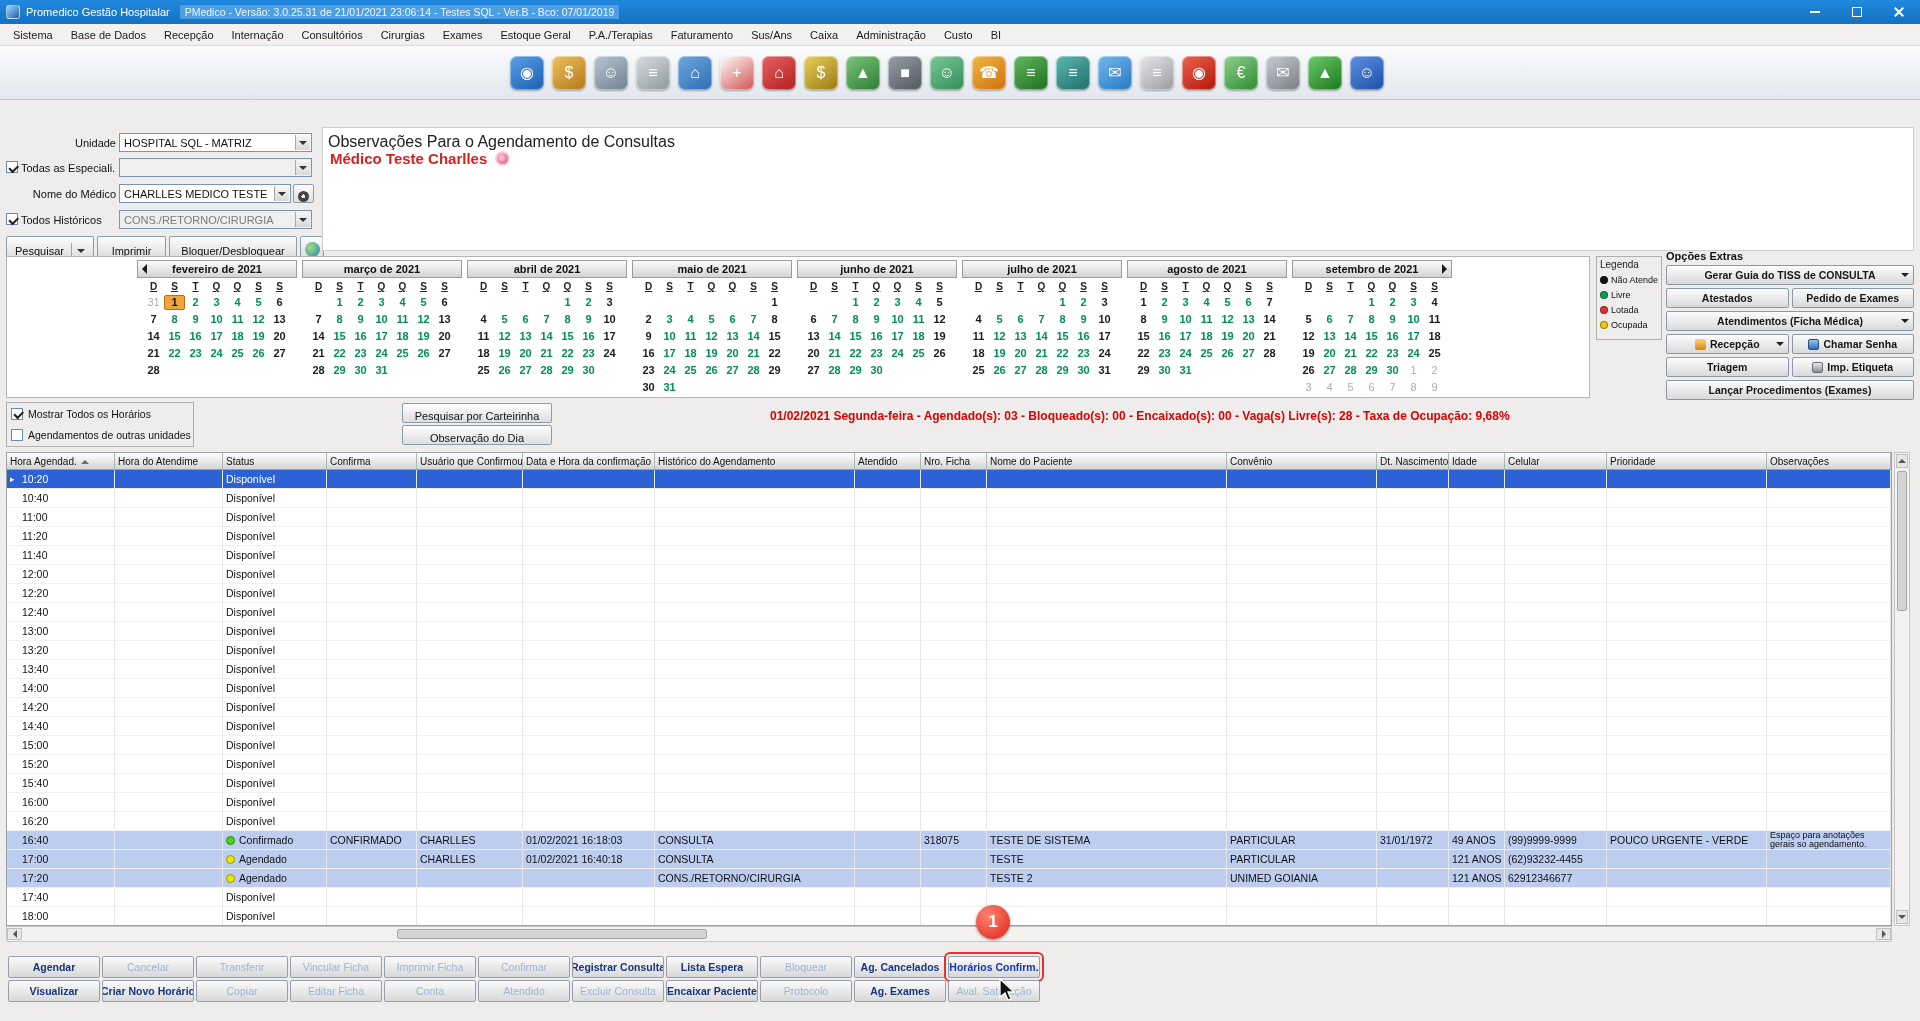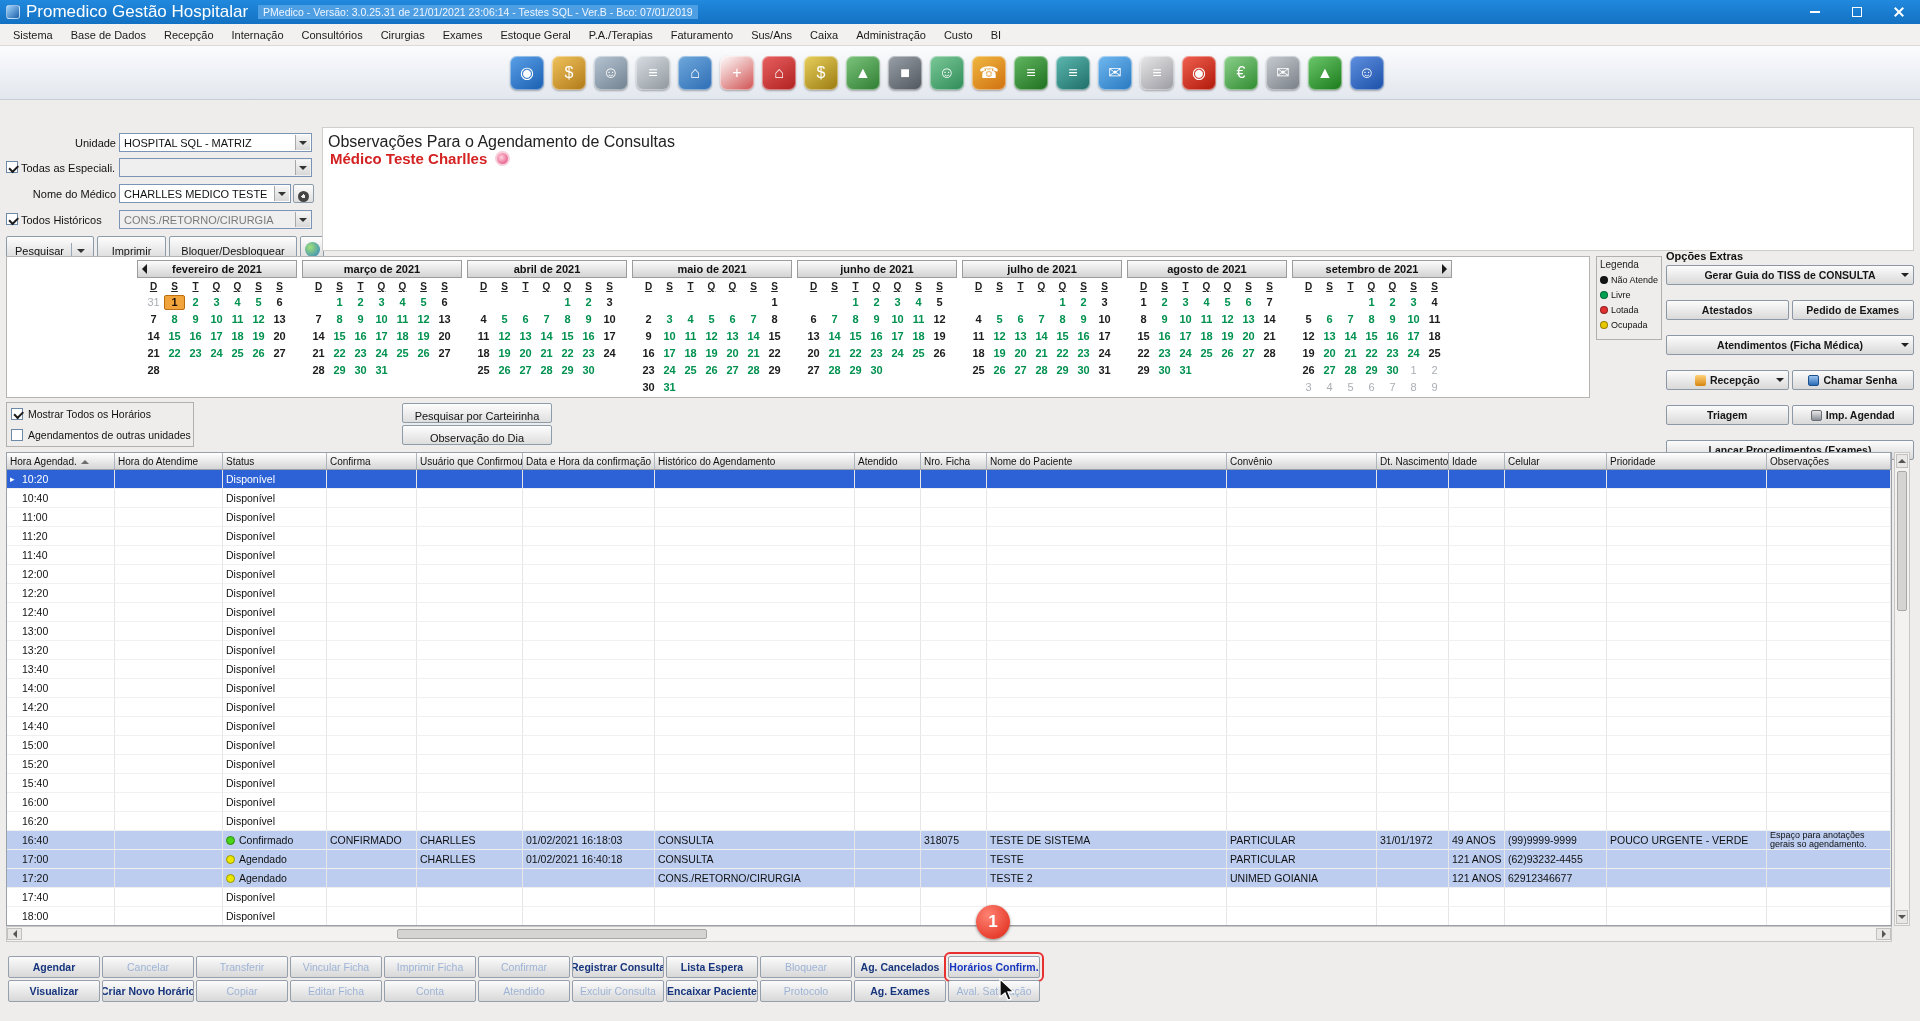--- a/index.html
+++ b/index.html
@@ -3,21 +3,21 @@
 <meta charset="utf-8">
 <title>Promedico Gestão Hospitalar</title>
 <style>
 *{margin:0;padding:0;box-sizing:border-box}
 body{background:#444;font-family:"Liberation Sans",sans-serif}
 .app{position:relative;width:1920px;height:1021px;background:#efedec;overflow:hidden;font-size:11px;color:#111}
 
 
 .titlebar{position:absolute;left:0;top:0;width:1920px;height:24px;background:linear-gradient(#2189de,#1371c2);display:flex;align-items:center;color:#fff}
 .appicon{width:14px;height:14px;margin:0 6px;border-radius:3px;background:linear-gradient(135deg,#9fd4ff,#1c5fa8);border:1px solid rgba(255,255,255,.5)}
-.wtitle{font-size:17px;white-space:nowrap}
+.wtitle{font-size:11px;white-space:nowrap}
 .wversion{font-size:10.5px;margin-left:10px;background:#4d9ee2;color:#eef6ff;padding:1px 5px;white-space:nowrap}
 .winbtns{margin-left:auto;display:flex;height:100%}
 .winbtn{width:42px;height:100%;display:flex;align-items:center;justify-content:center}
 .winbtn.close{background:rgba(200,30,30,.0)}
 .ico-min{width:10px;height:2px;background:#fff}
 .ico-max{width:10px;height:10px;border:1.5px solid #fff}
 .ico-x{position:relative;width:12px;height:12px}
 .ico-x::before,.ico-x::after{content:"";position:absolute;left:5px;top:0;width:2px;height:12px;background:#fff}
 .ico-x::before{transform:rotate(45deg)}.ico-x::after{transform:rotate(-45deg)}
 
@@ -73,21 +73,21 @@
 
 .legend{position:absolute;left:1596px;top:256px;width:66px;height:84px;border:1px solid #b2b0ae;background:#efedec;padding:2px 3px;font-size:9px}
 .lgtitle{font-size:10px;margin-bottom:2px;color:#222}
 .lgrow{display:flex;align-items:center;gap:3px;height:15px}
 .lgdot{width:8px;height:8px;border-radius:50%;border:1px solid rgba(0,0,0,.35);flex:none}
 .lgtxt{white-space:nowrap}
 
 
 .extras{position:absolute;left:1666px;top:250px;width:248px}
 .extitle{font-size:11px;font-weight:bold;margin-bottom:3px}
-.exrow{display:flex;gap:3px;margin-bottom:15px}
+.exrow{display:flex;gap:3px;margin-bottom:3px}
 .exbtn{position:relative;flex:1;height:20px;background:linear-gradient(#fcfcfc,#d9d9d9);border:1px solid #8c98a6;border-radius:2px;font-size:10.5px;font-weight:bold;display:flex;align-items:center;justify-content:center;gap:4px;white-space:nowrap;overflow:hidden;color:#161616}
 .exicon{width:11px;height:11px;border-radius:2px;flex:none}
 .exicon.reception-icon{background:linear-gradient(#ffd27a,#d88510)}
 .exicon.monitor-icon{background:linear-gradient(#9cc4f0,#2a6cb8);border:1px solid #1c4f8a}
 .exicon.printer-icon{background:linear-gradient(#e8e8e8,#8a8f96);border:1px solid #6a6f76}
 .dropcaret{position:absolute;right:4px;width:0;height:0;border:4px solid transparent;border-top-color:#222;margin-top:4px}
 
 
 .ctrlbox{position:absolute;border:1px solid #b2b0ae;background:#efedec}
 .cbrow{display:flex;align-items:center;gap:5px;height:21px;padding-left:4px}
@@ -810,21 +810,21 @@
             <span class="exicon monitor-icon"></span>
             <span class="exlabel">Chamar Senha</span>
           </div>
         </div>
         <div class="exrow">
           <div class="exbtn">
             <span class="exlabel">Triagem</span>
           </div>
           <div class="exbtn">
             <span class="exicon printer-icon"></span>
-            <span class="exlabel">Imp. Agendad</span>
+            <span class="exlabel">Imp. Etiqueta</span>
           </div>
         </div>
         <div class="exrow">
           <div class="exbtn">
             <span class="exlabel">Lançar Procedimentos (Exames)</span>
           </div>
         </div>
       </div>
   </div>
 
@@ -836,20 +836,21 @@
     <div class="cbrow">
       <span class="cb"></span>
       <span class="cblabel">Agendamentos de outras unidades</span>
     </div>
   </div>
 
 
   <div class="btn" style="left:402px;top:403px;width:150px;height:20px">Pesquisar por Carteirinha</div>
   <div class="btn" style="left:402px;top:425px;width:150px;height:20px">Observação do Dia</div>
 
+  <div class="statusline">01/02/2021 Segunda-feira - Agendado(s): 03 - Bloqueado(s): 00 - Encaixado(s): 00 - Vaga(s) Livre(s): 28 - Taxa de Ocupação: 9,68%</div>
 
   <div class="gridhead">
       <div class="th" style="width: 108px;">
         <span>Hora Agendad.</span>
         <span class="sortasc"></span>
       </div>
       <div class="th" style="width: 108px;">
         <span>Hora do Atendime</span>
       </div>
       <div class="th" style="width: 104px;">

